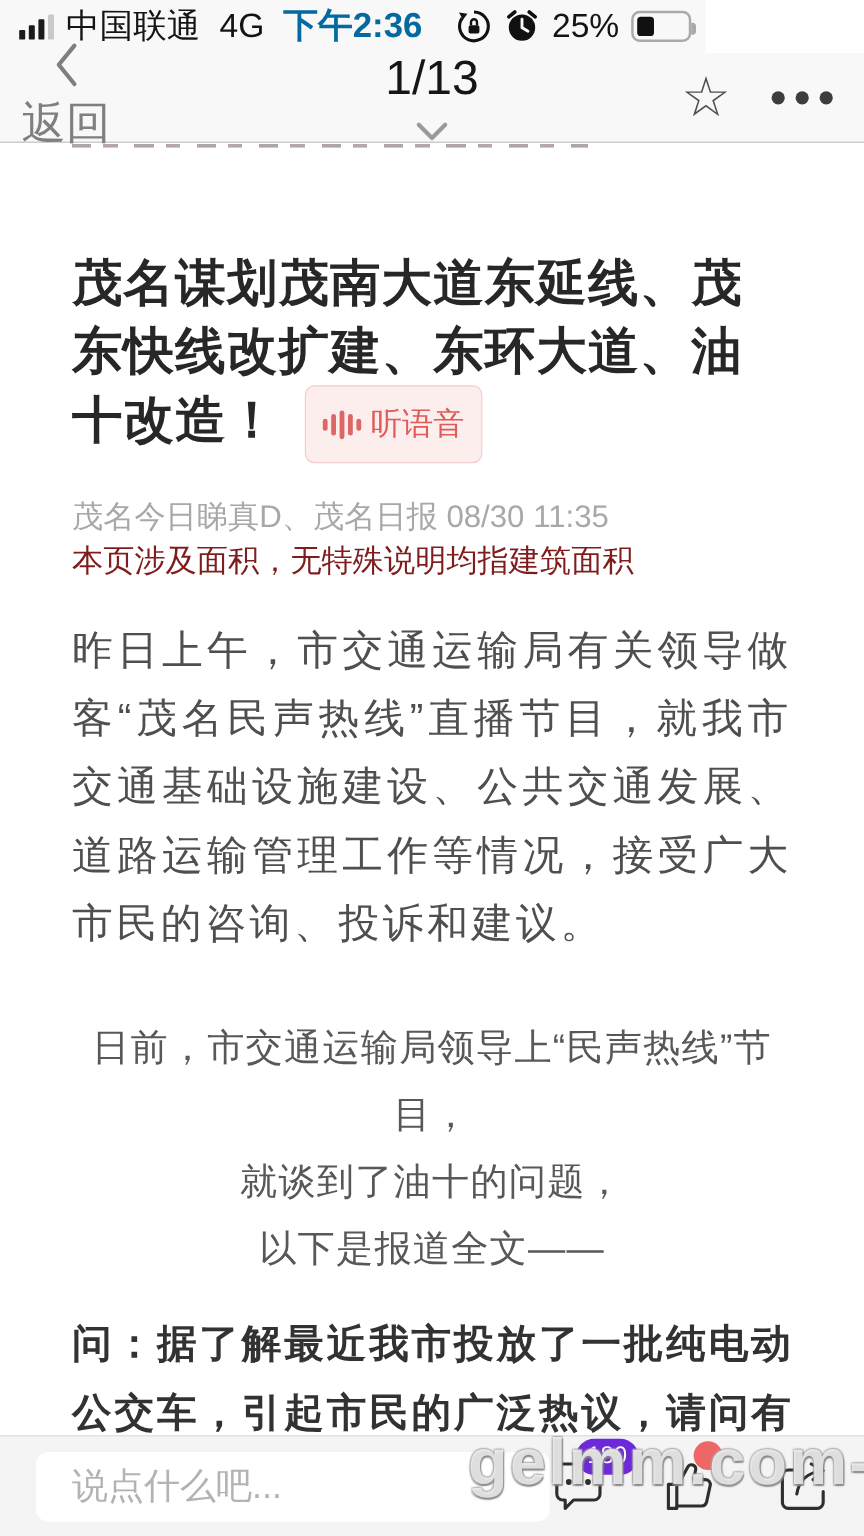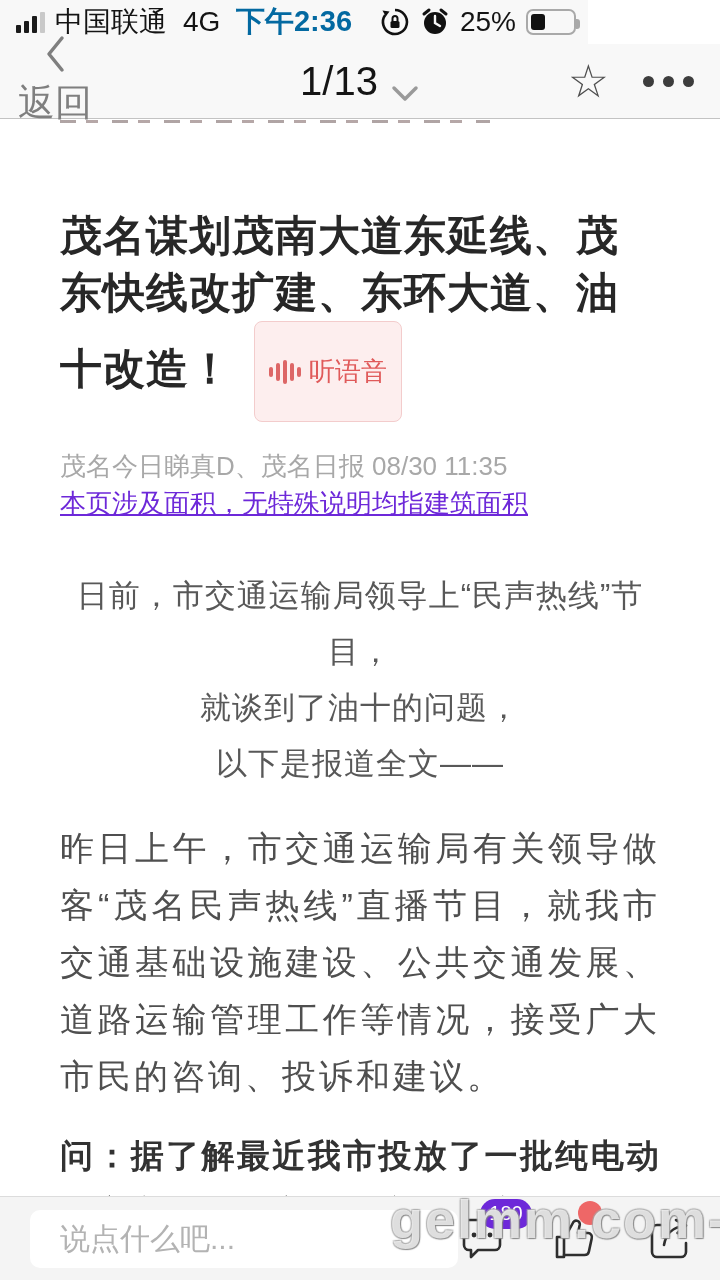--- a/index.html
+++ b/index.html
@@ -28,21 +28,21 @@
   .battery { position:relative; width:50px; height:26px; border:2px solid #a9a9a9; border-radius:7px; background:#f8f8f8; }
   .battery .fill { position:absolute; left:3px; top:3px; bottom:3px; width:30%; background:#111; border-radius:3px; }
   .battery .nub { position:absolute; right:-6px; top:8px; width:4px; height:10px; background:#a9a9a9; border-radius:0 3px 3px 0; }
   
   .nav-bar {
     position:absolute; top:44px; left:0; width:720px; height:75px;
     background:#f8f8f8; border-bottom:1px solid #c3c3c3; z-index:5;
     display:flex; align-items:center;
   }
   .nav-back { display:flex; align-items:center; gap:4px; padding-left:18px; color:#7f7f7f; font-size:37px; cursor:default;flex-direction:column; }
-  .nav-center { position:absolute; left:0; right:0; display:flex; justify-content:center; align-items:flex-end; gap:12px; }
+  .nav-center { position:absolute; left:0; right:0; display:flex; justify-content:center; align-items:center; gap:12px;flex-direction:column; }
   .nav-page { font-size:40px; color:#151515; }
   .nav-right { margin-left:auto; display:flex; align-items:center; gap:34px; padding-right:26px; }
   .star-icon { font-size:46px; color:#4f4f4f; line-height:1; }
   .dots-icon { display:flex; gap:9px; }
   .dots-icon i { width:11px; height:11px; border-radius:50%; background:#3d3d3d; display:block; }
   
   .content {
     position:absolute; top:120px; left:0; width:720px; bottom:84px;
     background:#fff; overflow:hidden; padding:0 60px; z-index:1;
   }
@@ -50,30 +50,30 @@
     height:3px; width:430px; margin-top:0; opacity:.55;
     background:repeating-linear-gradient(90deg,#6f5a5a 0 16px,transparent 16px 26px,#7a6060 26px 38px,transparent 38px 52px);
   }
   .article-title {
     margin-top:84px; font-size:42px; font-weight:700; color:#272727;
     line-height:57px; letter-spacing:1px;
   }
   .listen-badge {
     display:inline-flex; align-items:center; gap:8px; vertical-align:6px;
     background:#fdeeee; border:1px solid #f3cccc; border-radius:8px;
-    padding:21px 14px; margin-left:22px;
+    padding:3px 14px; margin-left:22px;
   }
   .listen-badge .label { font-size:26px; font-weight:400; color:#e05a5a; letter-spacing:0; }
   .wave-icon { display:flex; align-items:center; gap:3px; height:24px; }
   .wave-icon i { display:block; width:4px; background:#d66; border-radius:2px; }
   .wave-icon i:nth-child(1){height:10px;} .wave-icon i:nth-child(2){height:18px;}
   .wave-icon i:nth-child(3){height:24px;} .wave-icon i:nth-child(4){height:18px;}
   .wave-icon i:nth-child(5){height:10px;}
   .byline { margin-top:26px; font-size:26px; color:#a8a8a8; line-height:37px; }
-  .disclaimer { font-size:26px; color:#6d28d9; line-height:37px;text-decoration:underline; }
+  .disclaimer { font-size:26px; color:#7f1d1d; line-height:37px; }
   .para { color:#515151; }
   .para-intro {
     margin-top:46px; font-size:31px; line-height:56px; color:#585858;
     text-align:center; white-space:pre-line; letter-spacing:1px;
   }
   .para-body {
     margin-top:28px; font-size:34px; line-height:57px; color:#4f4f4f;
     text-align:justify; letter-spacing:3px;
   }
   .para-question {
@@ -186,24 +186,24 @@
           <i></i>
           <i></i>
         </span>
       <span class="label">听语音</span>
     </span>
   </h1>
 
   <div class="byline">茂名今日睇真D、茂名日报  08/30 11:35</div>
   <div class="disclaimer">本页涉及面积，无特殊说明均指建筑面积</div>
 
+  <p class="para para-body">昨日上午，市交通运输局有关领导做客“茂名民声热线”直播节目，就我市交通基础设施建设、公共交通发展、道路运输管理工作等情况，接受广大市民的咨询、投诉和建议。</p>
   <p class="para para-intro">日前，市交通运输局领导上“民声热线”节目，
 就谈到了油十的问题，
 以下是报道全文——</p>
-  <p class="para para-body">昨日上午，市交通运输局有关领导做客“茂名民声热线”直播节目，就我市交通基础设施建设、公共交通发展、道路运输管理工作等情况，接受广大市民的咨询、投诉和建议。</p>
   <p class="para para-question">问：据了解最近我市投放了一批纯电动公交车，引起市民的广泛热议，请问有关情况是怎样的？</p>
 </div>
 
 <div class="bottom-bar">
   <div class="composer">
     <svg width="32" height="32" viewBox="0 0 32 32">
       <path d="M6 22 L20 8 L24 12 L10 26 L5 27 Z" fill="none" stroke="#a9a9a9" stroke-width="2.4" stroke-linejoin="round"></path>
       <path d="M18 10 L22 14" stroke="#a9a9a9" stroke-width="2"></path>
       <path d="M5 30 h14" stroke="#a9a9a9" stroke-width="2.4" stroke-linecap="round"></path>
     </svg>

